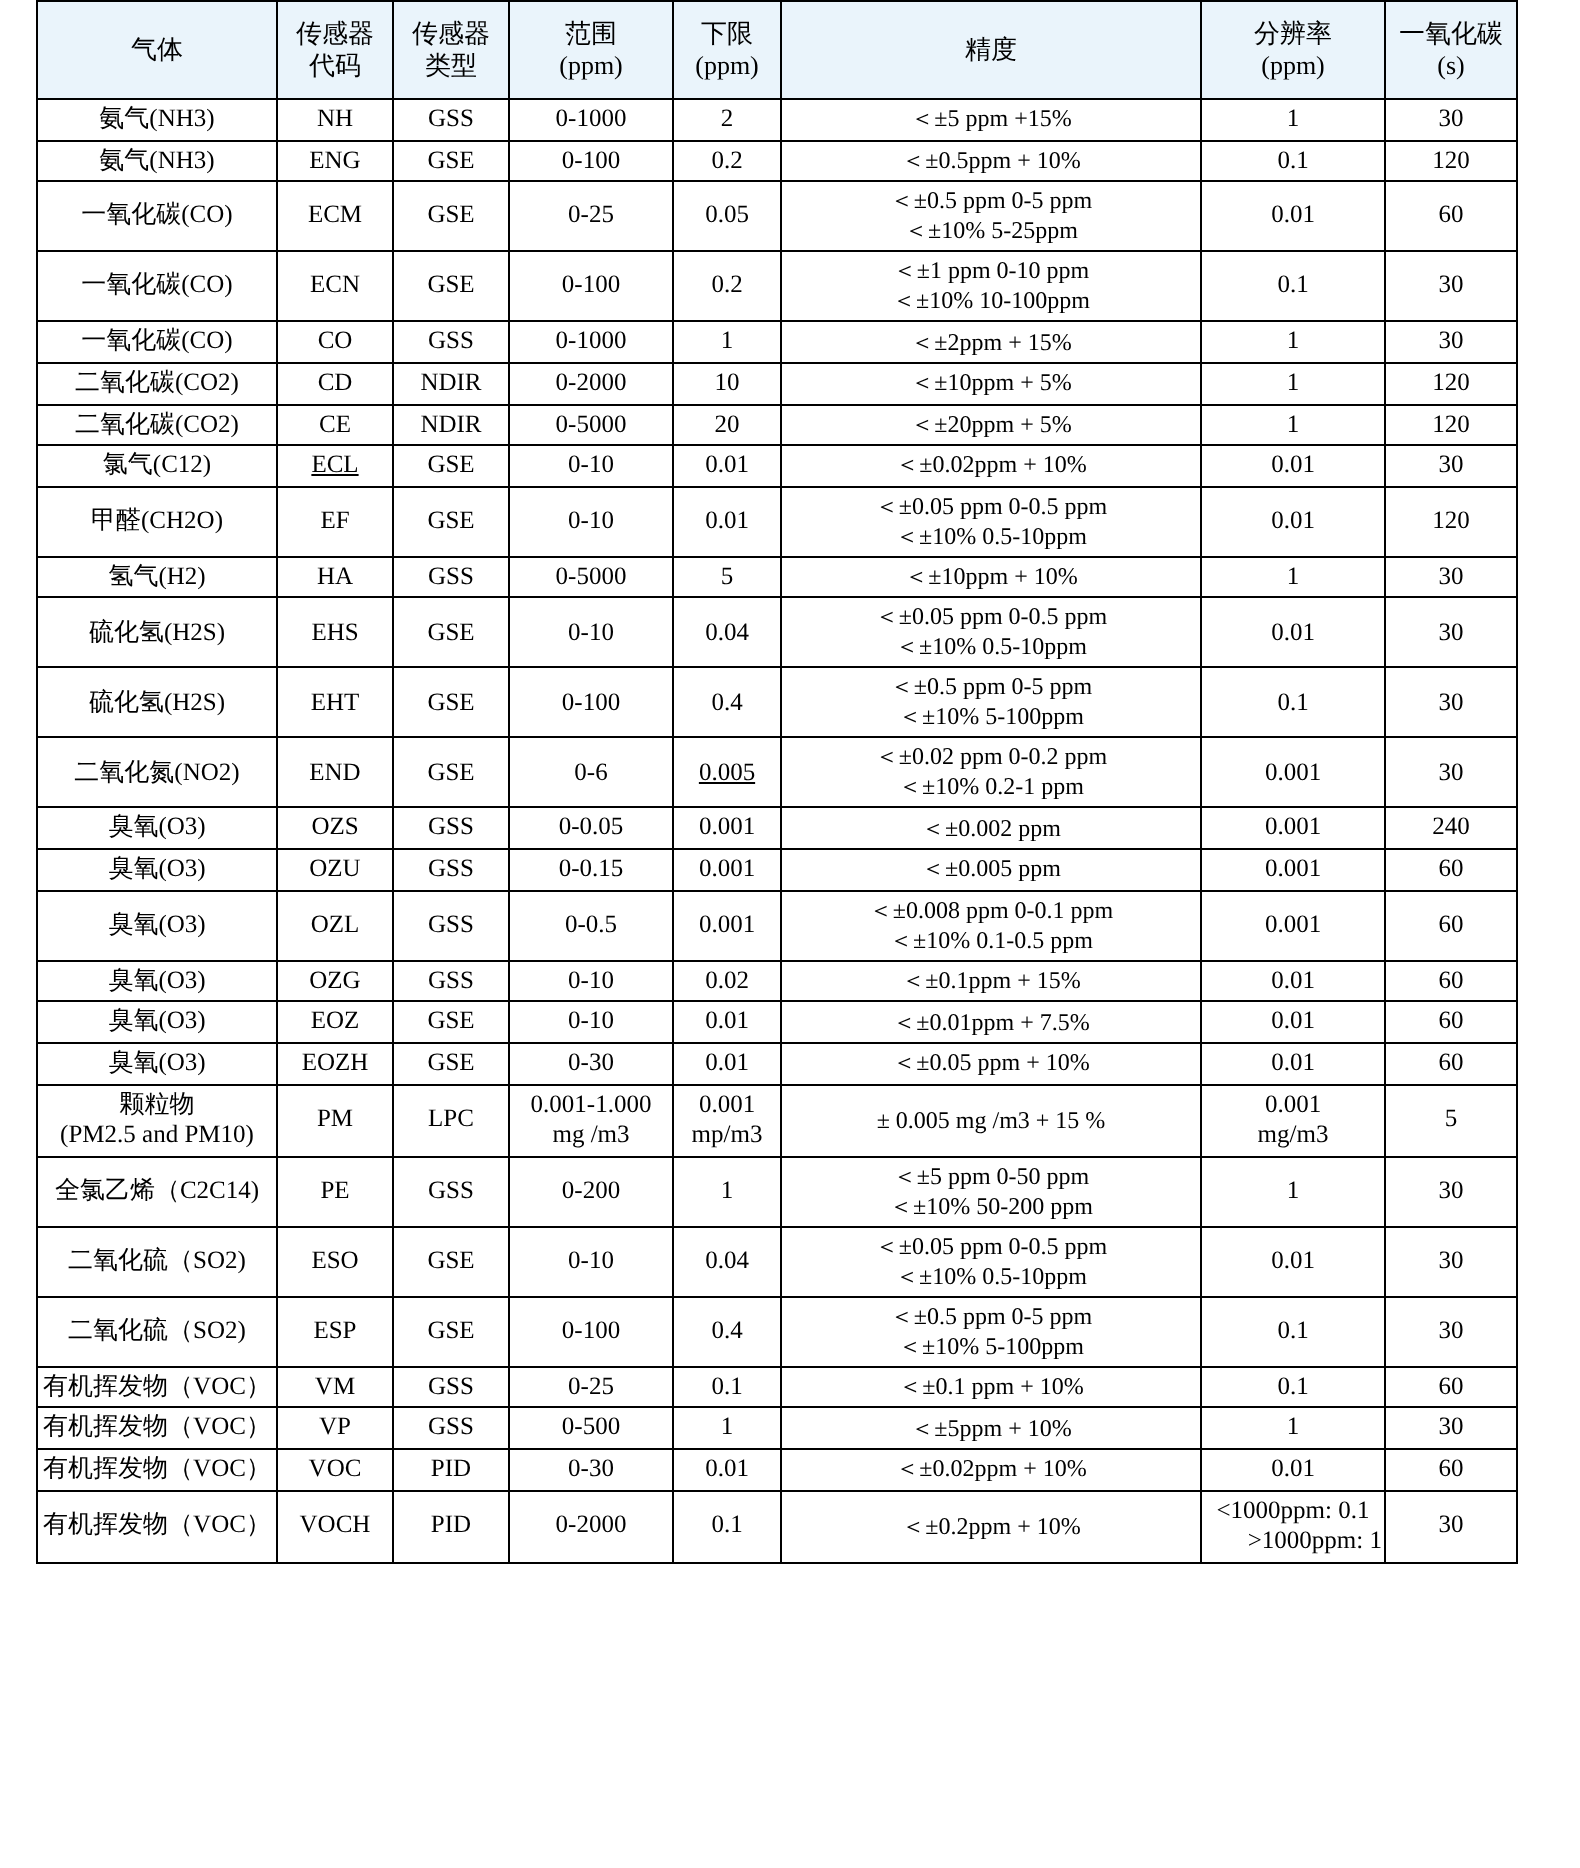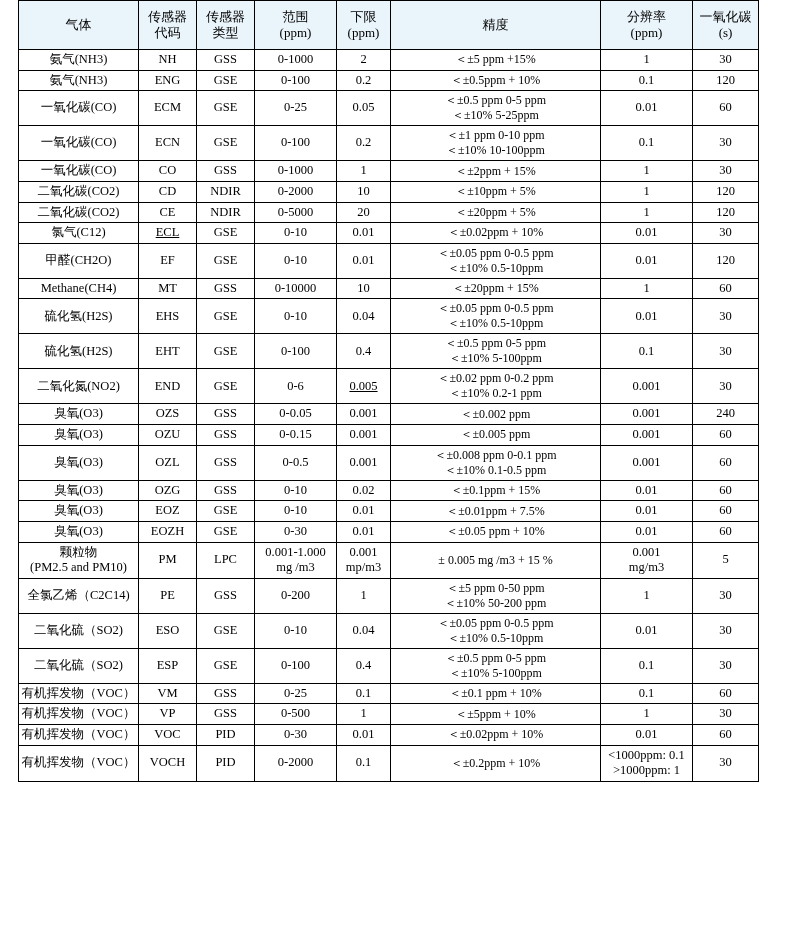--- a/index.html
+++ b/index.html
@@ -345,42 +345,42 @@
           </td>
           <td class="res">
             <span class="ln" style="display: block;">0.01</span>
           </td>
           <td class="">
             <span class="ln" style="display: block;">120</span>
           </td>
         </tr>
         <tr>
           <td class="gas">
-            <span class="ln" style="display: block;">Methane(CH4)</span>
-          </td>
-          <td class="">
-            <span class="ln" style="display: block;">MT</span>
-          </td>
-          <td class="">
-            <span class="ln" style="display: block;">GSS</span>
-          </td>
-          <td class="range">
-            <span class="ln" style="display: block;">0-10000</span>
-          </td>
-          <td class="limit">
-            <span class="ln" style="display: block;">10</span>
-          </td>
-          <td class="acc">
-            <span class="ln" style="display: block;">＜±20ppm + 15%</span>
-          </td>
-          <td class="res">
-            <span class="ln" style="display: block;">1</span>
-          </td>
-          <td class="">
-            <span class="ln" style="display: block;">60</span>
+            <span class="ln" style="display: block;">氢气(H2)</span>
+          </td>
+          <td class="">
+            <span class="ln" style="display: block;">HA</span>
+          </td>
+          <td class="">
+            <span class="ln" style="display: block;">GSS</span>
+          </td>
+          <td class="range">
+            <span class="ln" style="display: block;">0-5000</span>
+          </td>
+          <td class="limit">
+            <span class="ln" style="display: block;">5</span>
+          </td>
+          <td class="acc">
+            <span class="ln" style="display: block;">＜±10ppm + 10%</span>
+          </td>
+          <td class="res">
+            <span class="ln" style="display: block;">1</span>
+          </td>
+          <td class="">
+            <span class="ln" style="display: block;">30</span>
           </td>
         </tr>
         <tr>
           <td class="gas">
             <span class="ln" style="display: block;">硫化氢(H2S)</span>
           </td>
           <td class="">
             <span class="ln" style="display: block;">EHS</span>
           </td>
           <td class="">
@@ -817,21 +817,21 @@
             <span class="ln" style="display: block;">0-2000</span>
           </td>
           <td class="limit">
             <span class="ln" style="display: block;">0.1</span>
           </td>
           <td class="acc">
             <span class="ln" style="display: block;">＜±0.2ppm + 10%</span>
           </td>
           <td class="res">
             <span class="ln" style="display: block;">&lt;1000ppm: 0.1</span>
-            <span class="sub" style="display: block;">&gt;1000ppm: 1</span>
+            <span class="sub" style="display: block; text-align: right;">&gt;1000ppm: 1</span>
           </td>
           <td class="">
             <span class="ln" style="display: block;">30</span>
           </td>
         </tr>
       </tbody>
   </table>
 </div>
 
 </body></html>

